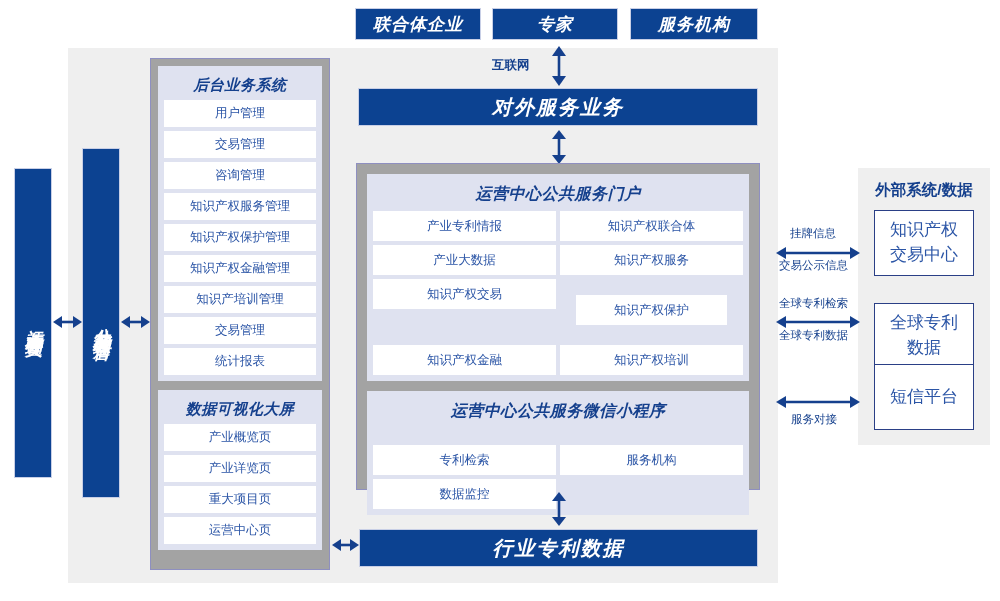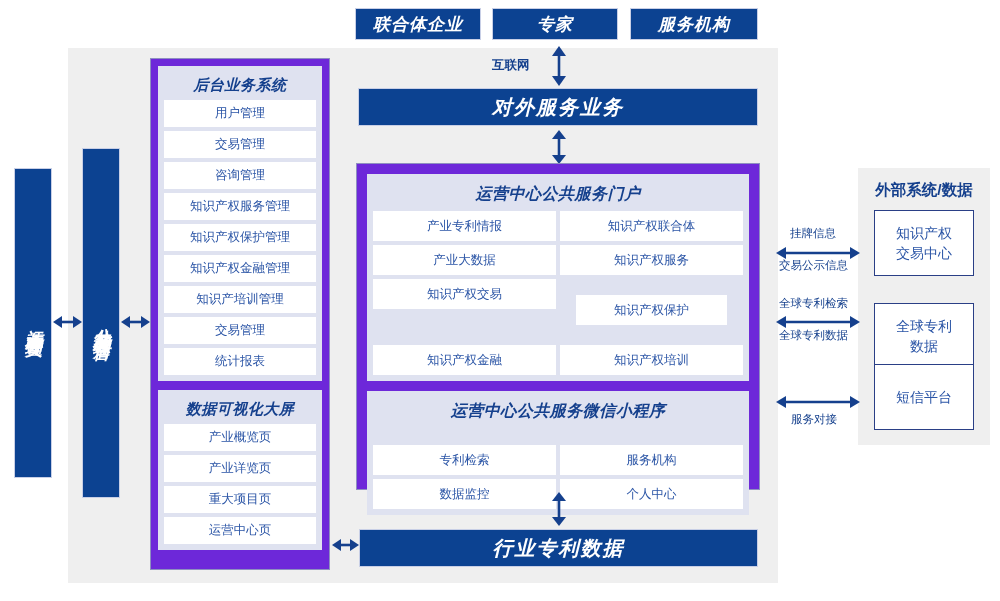--- a/index.html
+++ b/index.html
@@ -19,21 +19,21 @@
     font-style: italic;
     display: flex; align-items: center; justify-content: center;
     text-align: center;
     border: 1px solid #c8cfe6;
   }
   .gray-panel { background: #efefef; position: absolute; }
 
   
   .group-card {
     position: absolute;
-    background: #6d28d9;
+    background: #a3a3a3;
     border: 1.5px solid #8e8fc0;
   }
   
   .sub-panel {
     background: #dfe2f0;
     padding: 6px;
   }
   .sub-title {
     color: #15408d;
     font-weight: bold;
@@ -84,21 +84,21 @@
   .ext-title {
     position: absolute;
     color: #15408d; font-weight: bold; font-size: 15.5px;
     text-align: center; width: 100%;
   }
   .ext-box {
     position: absolute;
     background: #ffffff;
     border: 1.3px solid #2a3f86;
     color: #2b55a6;
-    font-size: 14px;
+    font-size: 17px;
     line-height: 1.45;
     display: flex; align-items: center; justify-content: center;
     text-align: center;
   }
 </style>
 </head>
 <body>
 
 <div class="stage">
 
@@ -208,21 +208,20 @@
         <div class="cell" style="height:30px; margin:0;">知识产权培训</div>
       </div>
     </div>
 
     <div class="sub-panel" style="margin-top:10px;">
       <div class="sub-title" style="font-size:16px; line-height:28px;">运营中心公共服务微信小程序</div>
       <div style="display:grid; grid-template-columns:1fr 1fr; gap:4px; margin-top:20px;">
         <div class="cell" style="height:30px; margin:0;">专利检索</div>
         <div class="cell" style="height:30px; margin:0;">服务机构</div>
         <div class="cell" style="height:30px; margin:0;">数据监控</div>
-        <div class="cell" style="height:30px; margin:0;">个人中心</div>
       </div>
     </div>
   </div>
 
   <div class="arrow" style="left:548px; top:492px;">
     <svg width="22" height="34" viewBox="0 0 22 34">
       <line x1="11" y1="5" x2="11" y2="29" stroke="#15408d" stroke-width="2.6"></line>
       <polygon points="11,0 4,9 18,9" fill="#15408d"></polygon>
       <polygon points="11,34 4,25 18,25" fill="#15408d"></polygon>
     </svg>

